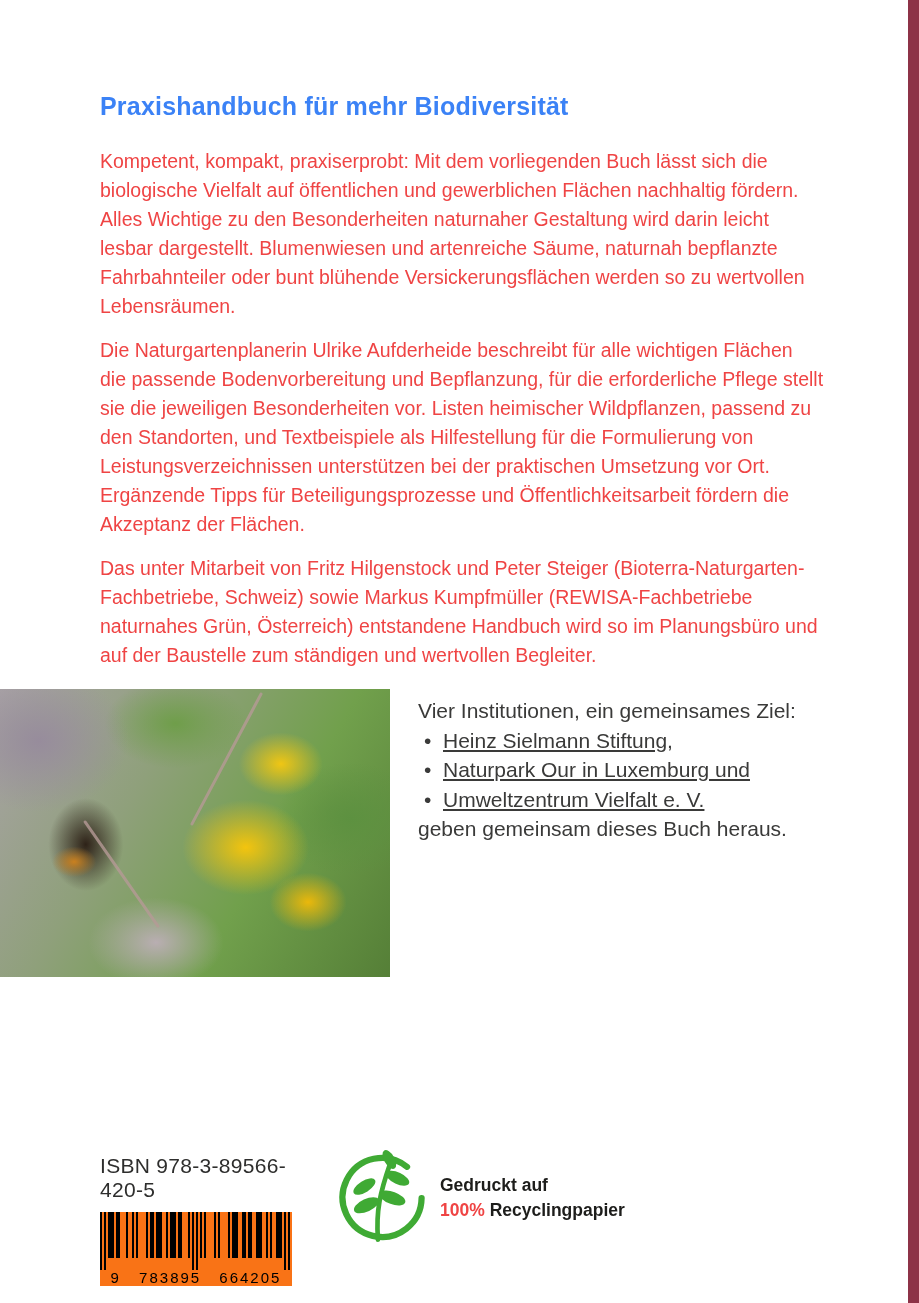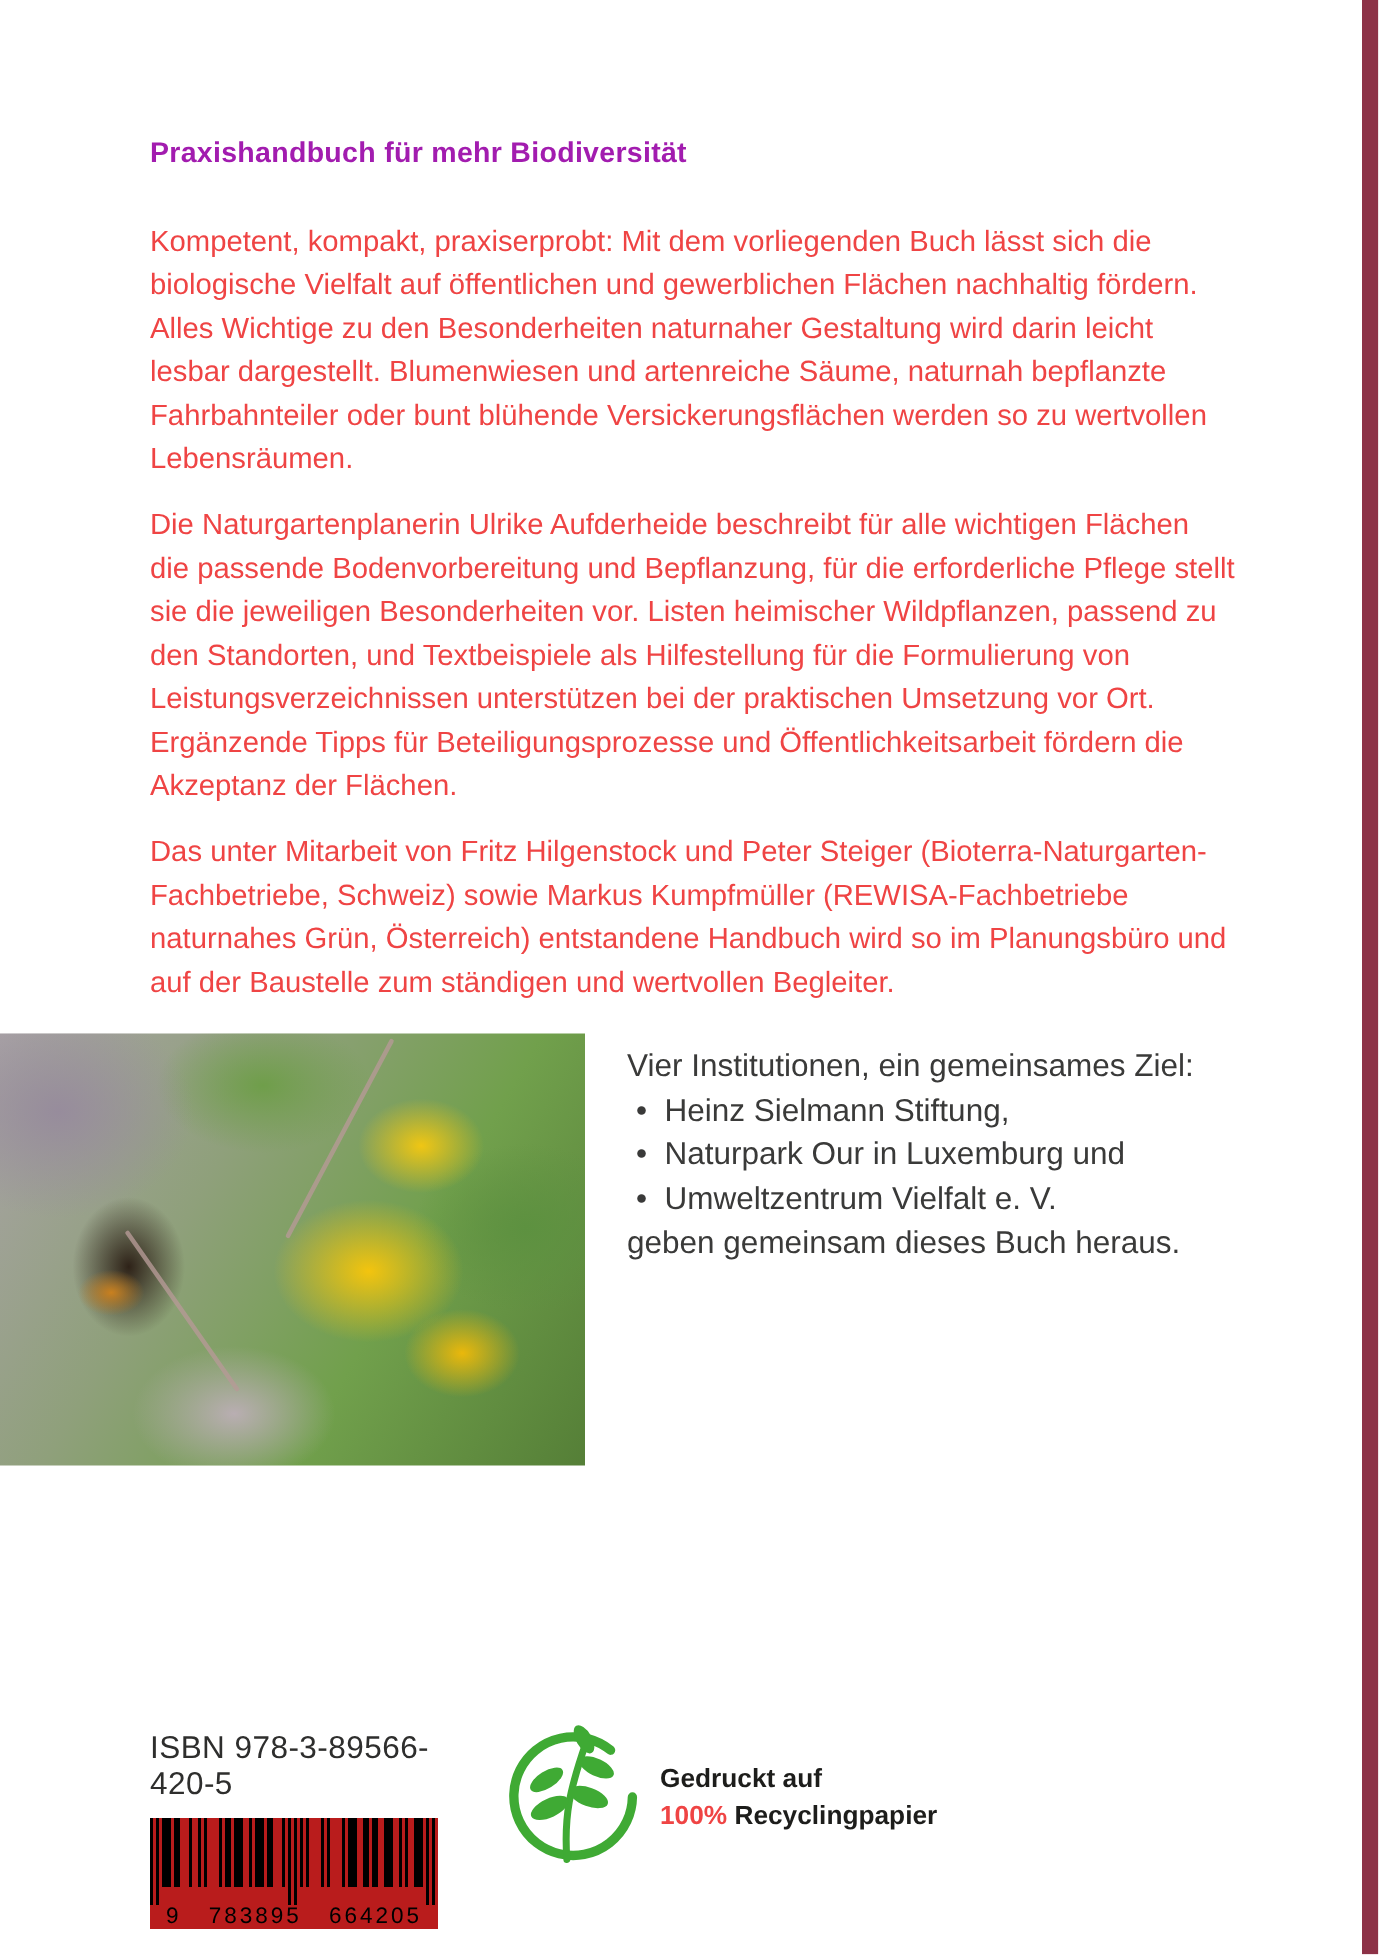--- a/index.html
+++ b/index.html
@@ -12,22 +12,22 @@
     overflow:hidden;
   }
   .accent-stripe {
     position:absolute; top:0; right:0;
     width:11px; height:1303px;
     background:#8d3247;
   }
   .title {
     position:absolute; left:100px; top:92px;
     width:740px;
-    font-size:19px; font-weight:bold;
-    color:#a21caf;
+    font-size:25px; font-weight:bold;
+    color:#3b82f6;
     letter-spacing:0.2px;
   }
   .body-copy {
     position:absolute; left:100px; top:147px;
     width:724px;
     font-size:19.5px; line-height:29px;
     color:#ef4444;
   }
   .body-copy p { margin-bottom:15px; }
   .photo {
@@ -52,37 +52,37 @@
   .photo .twig.t1 { left:225px; top:-5px; transform:rotate(28deg); }
   .photo .twig.t2 { left:120px; top:120px; height:130px; transform:rotate(-35deg); }
   .institutions {
     position:absolute; left:418px; top:696px;
     width:420px;
     font-size:21px; line-height:29.5px;
     color:#3a3a39;
   }
   .institutions .line { display:block; }
   .institutions ul { list-style:none; margin:0; padding:0; }
-  .institutions li { padding-left:25px; position:relative; }
+  .institutions li { padding-left:25px; position:relative;text-decoration:underline; }
   .institutions li::before {
     content:"•";
     position:absolute; left:6px; top:0;
     color:#3a3a39;
   }
   .isbn-block {
     position:absolute; left:100px; top:1154px;
     width:200px;
     color:#2e2e2d;
   }
   .isbn-label { font-size:21px; letter-spacing:0.3px; }
   .barcode {
     position:relative;
     margin-top:10px;
     width:192px; height:74px;
-    background:#b91c1c;
+    background:#f97316;
   }
   .bars { display:flex; align-items:flex-start; height:58px; }
   .bar { display:block; width:2px; height:46px; }
   .bar.b1 { background:#000000; }
   .bar.b0 { background:transparent; }
   .bar.guard { height:58px; }
   .barcode-digits {
     position:absolute; left:0; bottom:0;
     width:100%;
     font-size:15px; color:#000;

